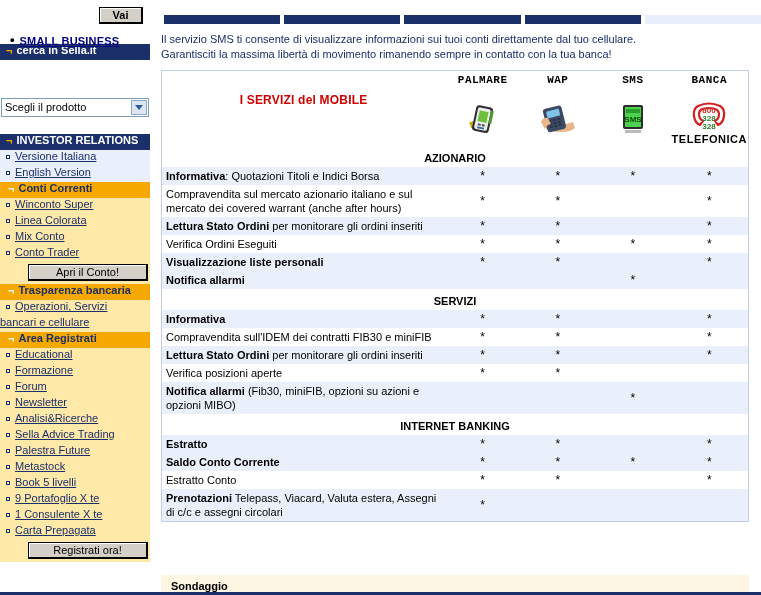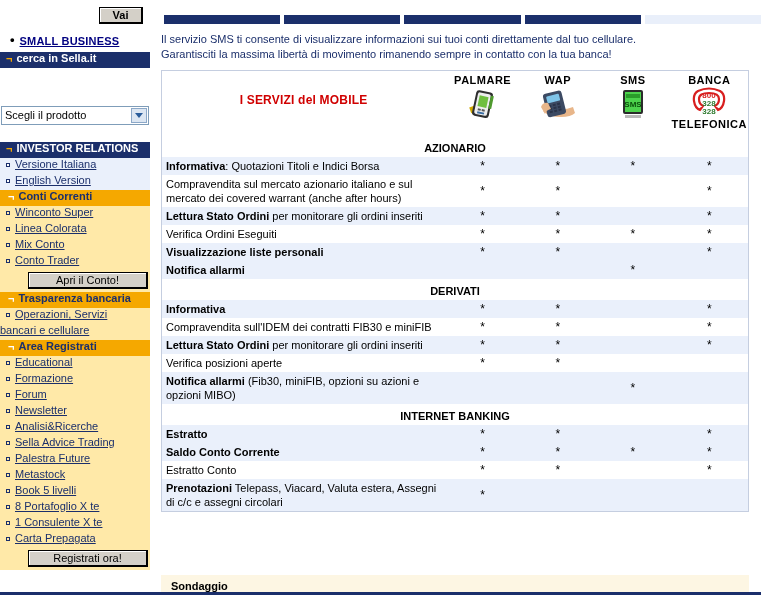--- a/index.html
+++ b/index.html
@@ -12,21 +12,21 @@
   }
   #page { position: relative; width: 761px; height: 595px; background:#fff; }
 
   
   #sidebar {
     position: absolute; left: 0; top: 0;
     width: 151px; height: 595px;
     background: #ffffff;
     border-right: 1px solid #ffffff;
   }
-  .sb-topbox { width: 151px; height: 52px; position: relative; background:#fff; }
+  .sb-topbox { width: 151px; height: 44px; position: relative; background:#fff; }
   .vai-btn {
     position: absolute; right: 8px; top: 7px;
     width: 44px; height: 17px;
     background: #d4d0c8;
     border: 1px solid #000;
     border-right: 2px solid #000; border-bottom: 2px solid #000;
     box-shadow: inset 1px 1px 0 #ffffff;
     font: bold 11px "Liberation Sans", sans-serif;
     color: #000; text-align: center; line-height: 15px;
     cursor: pointer;
@@ -150,21 +150,21 @@
   .hdr-title {
     font: bold 12px "Liberation Sans", sans-serif;
     color: #d00000; text-align:center; padding-top: 22px;
     letter-spacing: .2px;
   }
   .hdr-col {
     text-align:center; vertical-align: top;
     font: bold 11px "Liberation Sans", sans-serif; color:#000;
     padding-top: 3px;
   }
-  .hdr-col .lbl { display:block; margin-bottom: 1px; letter-spacing:.5px;}
+  .hdr-col .lbl { display:block; margin-bottom: 16px; letter-spacing:.5px;font-family:Liberation Mono, monospace;}
   .hdr-col .lbl2 { display:block; margin-top: 1px; letter-spacing:.5px;}
 
   .sec-row td {
     text-align:center;
     font: bold 11px "Liberation Sans", sans-serif;
     color: #000; padding: 6px 0 3px 0;
     background: #ffffff;
   }
   tr.d td { background:#eaf0fb; }
   tr.l td { background:#ffffff; }
@@ -297,21 +297,21 @@
     <div class="sb-link yl">
       <span class="sq"></span><a href="#">Palestra Future</a>
     </div>
     <div class="sb-link yl">
       <span class="sq"></span><a href="#">Metastock</a>
     </div>
     <div class="sb-link yl">
       <span class="sq"></span><a href="#">Book 5 livelli</a>
     </div>
     <div class="sb-link yl">
-      <span class="sq"></span><a href="#">8 Portafoglio X te</a>
+      <span class="sq"></span><a href="#">9 Portafoglio X te</a>
     </div>
     <div class="sb-link yl">
       <span class="sq"></span><a href="#">1 Consulente X te</a>
     </div>
     <div class="sb-link yl">
       <span class="sq"></span><a href="#">Carta Prepagata</a>
     </div>
     <div class="sb-btnrow yl">
       <div class="sb-btn">Registrati ora!</div>
     </div>
@@ -445,21 +445,21 @@
         </tr>
         <tr class="d">
           <td class="label"><b>Notifica allarmi</b><span></span></td>
           <td class="mark"></td>
           <td class="mark"></td>
           <td class="mark">*</td>
           <td class="mark"></td>
         </tr>
 
         <tr class="sec-row">
-          <td colspan="5">DERIVATI</td>
+          <td colspan="5">SERVIZI</td>
         </tr>
 
         <tr class="d">
           <td class="label"><b>Informativa</b><span></span></td>
           <td class="mark">*</td>
           <td class="mark">*</td>
           <td class="mark"></td>
           <td class="mark">*</td>
         </tr>
         <tr class="l">

